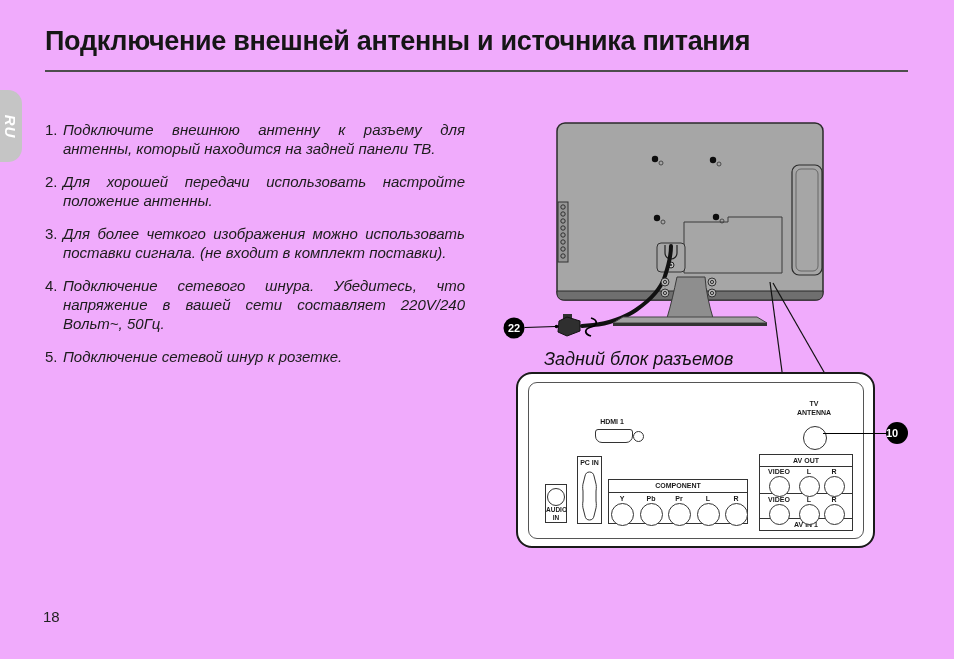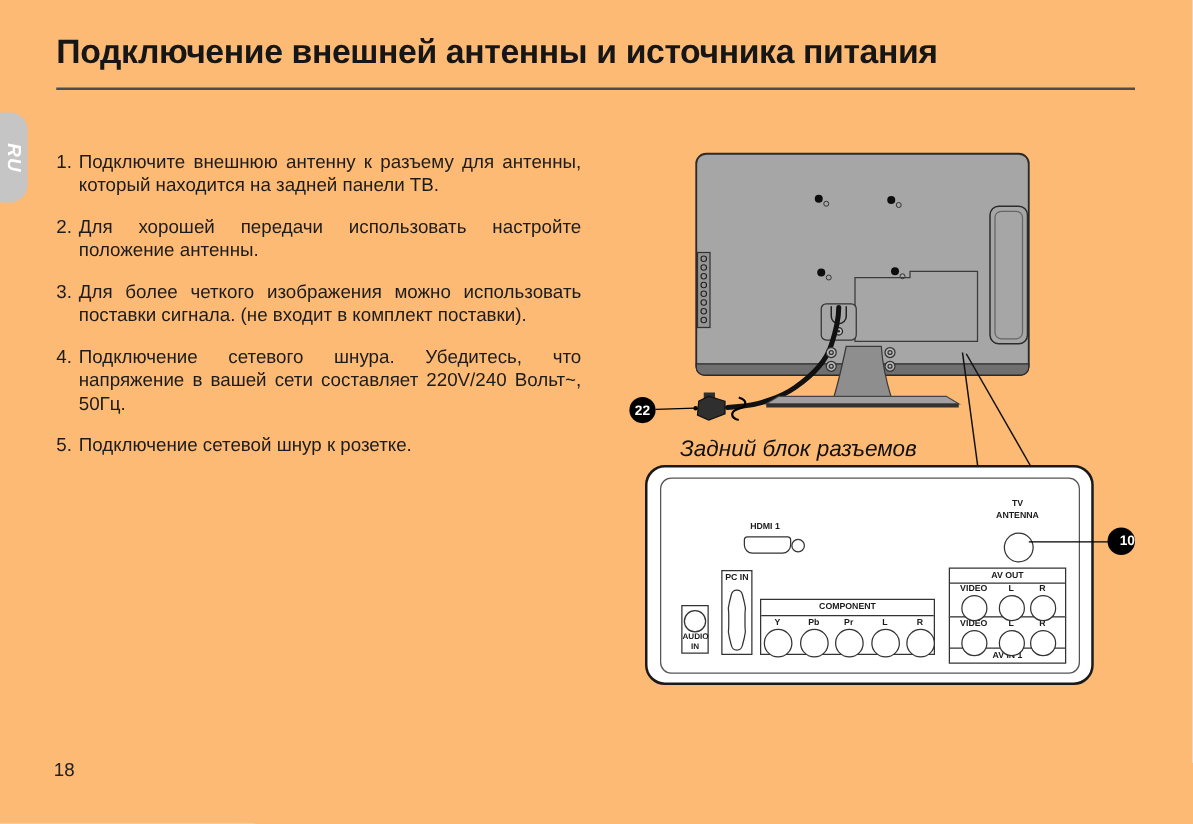--- a/index.html
+++ b/index.html
@@ -1,33 +1,33 @@
 <!DOCTYPE html>
 <html><head>
 <meta charset="utf-8">
 <style>
   html,body{margin:0;padding:0;background:#e8e8e8;}
   .page{
-    position:relative;width:954px;height:659px;background:#fdba74;overflow:hidden;
+    position:relative;width:954px;height:659px;background:#f0abfc;overflow:hidden;
     font-family:"Liberation Sans",sans-serif;color:#1c1c1c;margin:0 auto;
   }
   
   .title{position:absolute;left:45px;top:26px;width:880px;font-size:27px;font-weight:bold;
     letter-spacing:-0.3px;color:#161616;}
   .rule{position:absolute;left:45px;top:70px;width:863px;height:2px;background:#4d4d4d;}
   .ru-tab{position:absolute;left:0;top:90px;width:22px;height:72px;background:#c5c5c5;
     border-radius:0 14px 14px 0;display:flex;align-items:center;justify-content:center;}
   .ru-tab span{transform:rotate(90deg);color:#ffffff;font-weight:bold;font-style:italic;
     font-size:15px;letter-spacing:1px;}
   .page-num{position:absolute;left:43px;top:608px;font-size:15px;color:#222;}
   
   .instructions{position:absolute;left:45px;top:120px;width:420px;font-size:15px;line-height:19px;}
   .instr{display:flex;margin-bottom:14px;}
   .instr-num{width:18px;flex:0 0 18px;}
-  .instr-text{flex:1;text-align:justify;}
+  .instr-text{flex:1;text-align:justify;font-style:italic;}
   
   .tv-svg{position:absolute;left:490px;top:95px;}
   .tv-svg text{font-family:"Liberation Sans",sans-serif;}
   .rear-label{position:absolute;left:544px;top:349px;font-size:18px;color:#111;font-style:italic;}
   
   .block{position:absolute;left:516px;top:372px;width:359px;height:176px;
     border:2.5px solid #1a1a1a;border-radius:16px;background:#fff;box-sizing:border-box;}
   .block-inner{position:absolute;left:10px;top:8px;right:9px;bottom:7px;
     border:1px solid #555;border-radius:9px;}
   .clabel{position:absolute;font-size:7px;font-weight:bold;color:#1a1a1a;text-align:center;
@@ -46,21 +46,21 @@
     border-radius:50%;background:#fff;}
   .ant-jack{position:absolute;left:285px;top:52px;width:22px;height:22px;border:1px solid #333;
     border-radius:50%;background:#fff;}
   .footer-strip{position:absolute;left:0;right:0;bottom:0;height:11px;line-height:11px;
     border-top:1px solid #333;font-size:7px;font-weight:bold;text-align:center;z-index:1;}
   
   .callout10-line{position:absolute;left:823px;top:433px;width:64px;height:0;
     border-top:1.5px solid #000;}
   .callout10{position:absolute;left:886px;top:422px;width:22px;height:22px;border-radius:50%;
     background:#000;color:#fff;font-size:11px;font-weight:bold;display:flex;
-    align-items:center;justify-content:flex-end;}
+    align-items:center;justify-content:flex-start;}
 </style>
 </head>
 <body>
 
 <div class="page">
 
   <div class="title">Подключение внешней антенны и источника питания</div>
   <div class="rule"></div>
 
   <div class="ru-tab">

